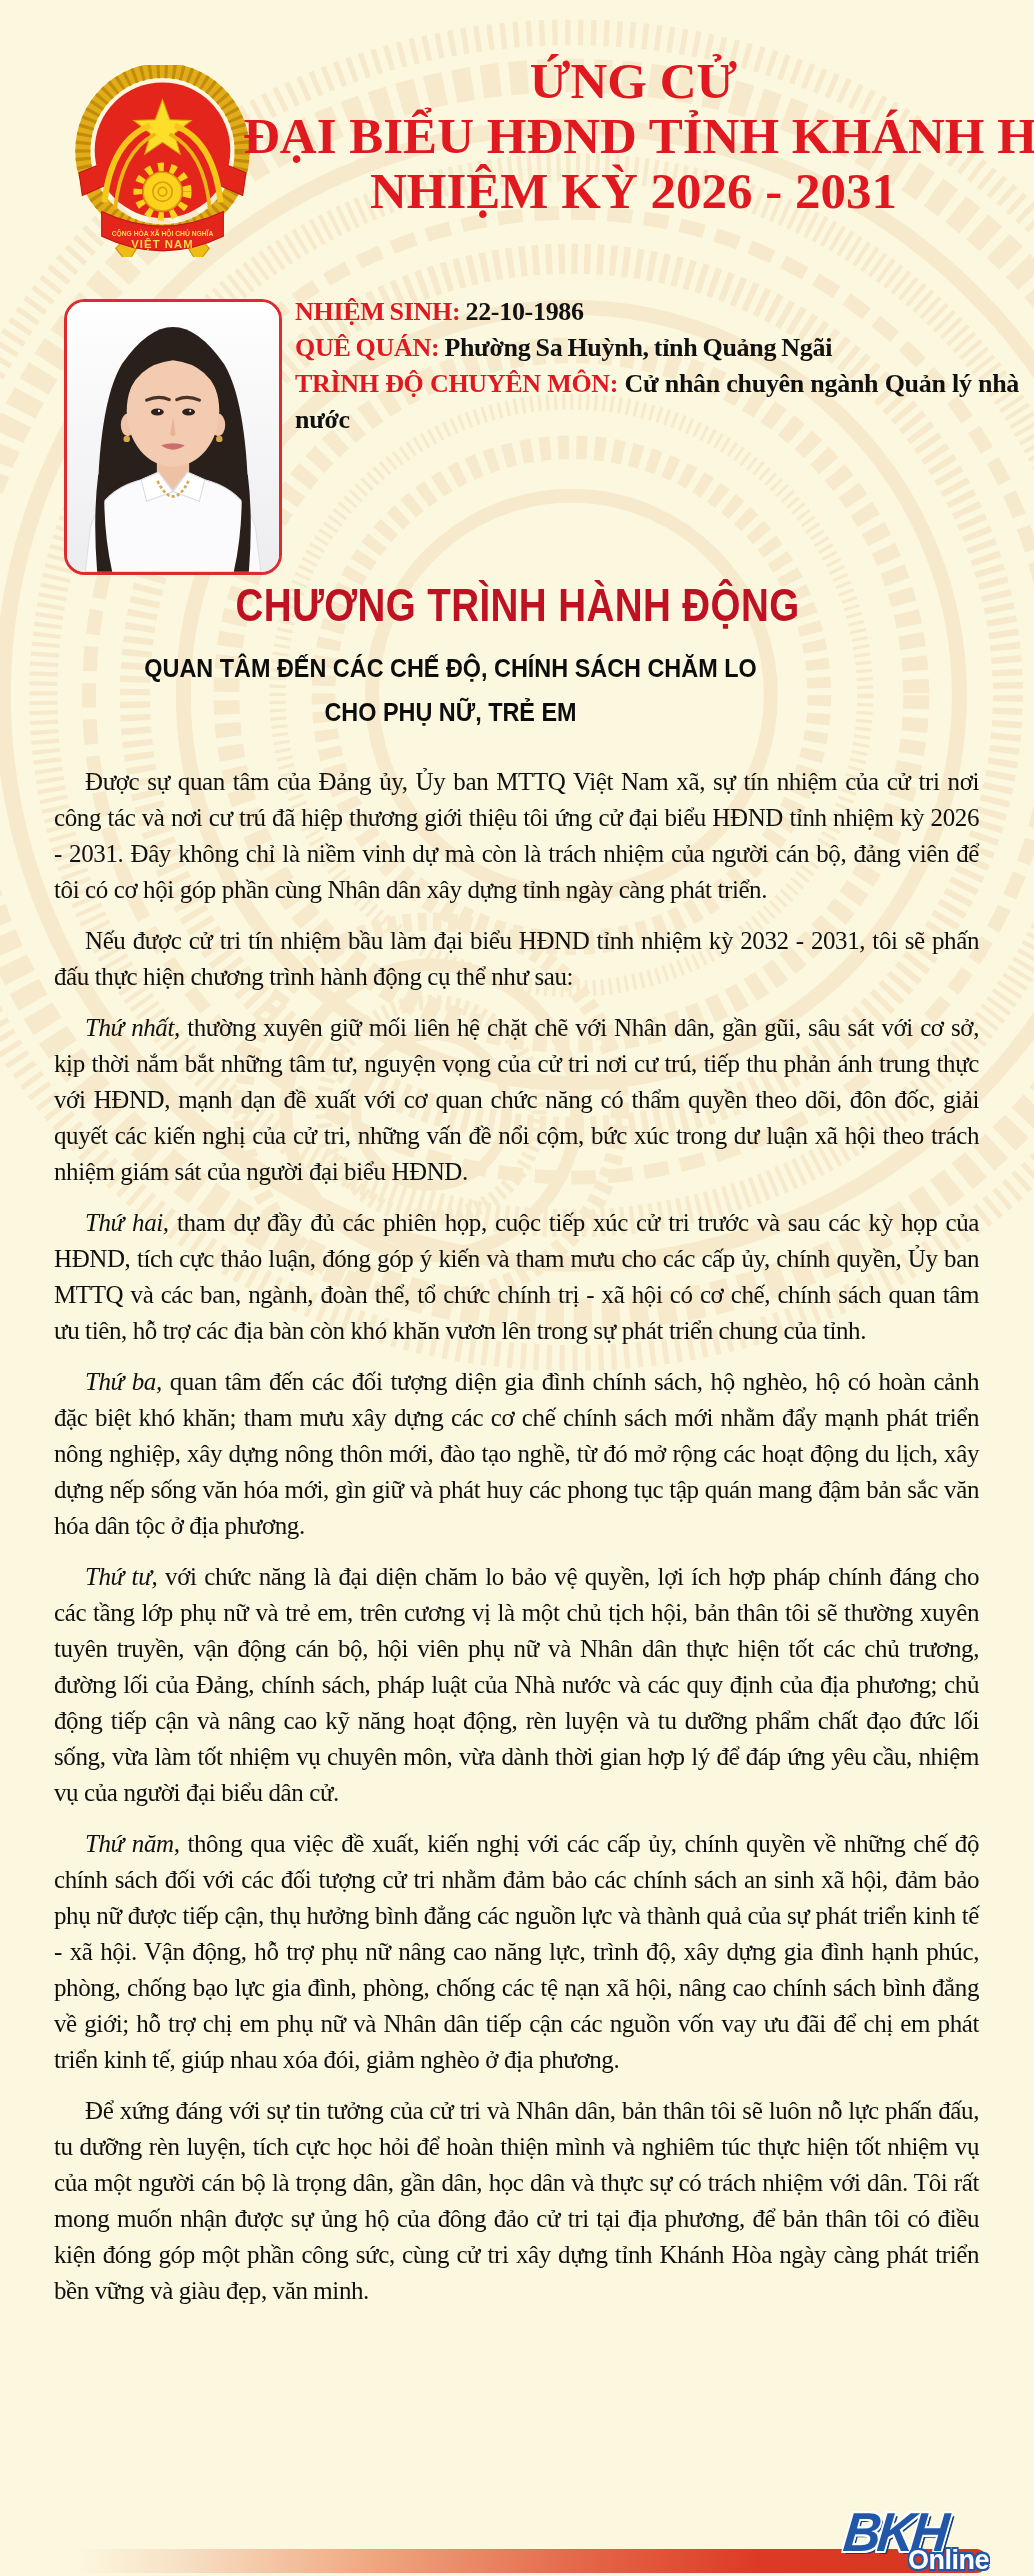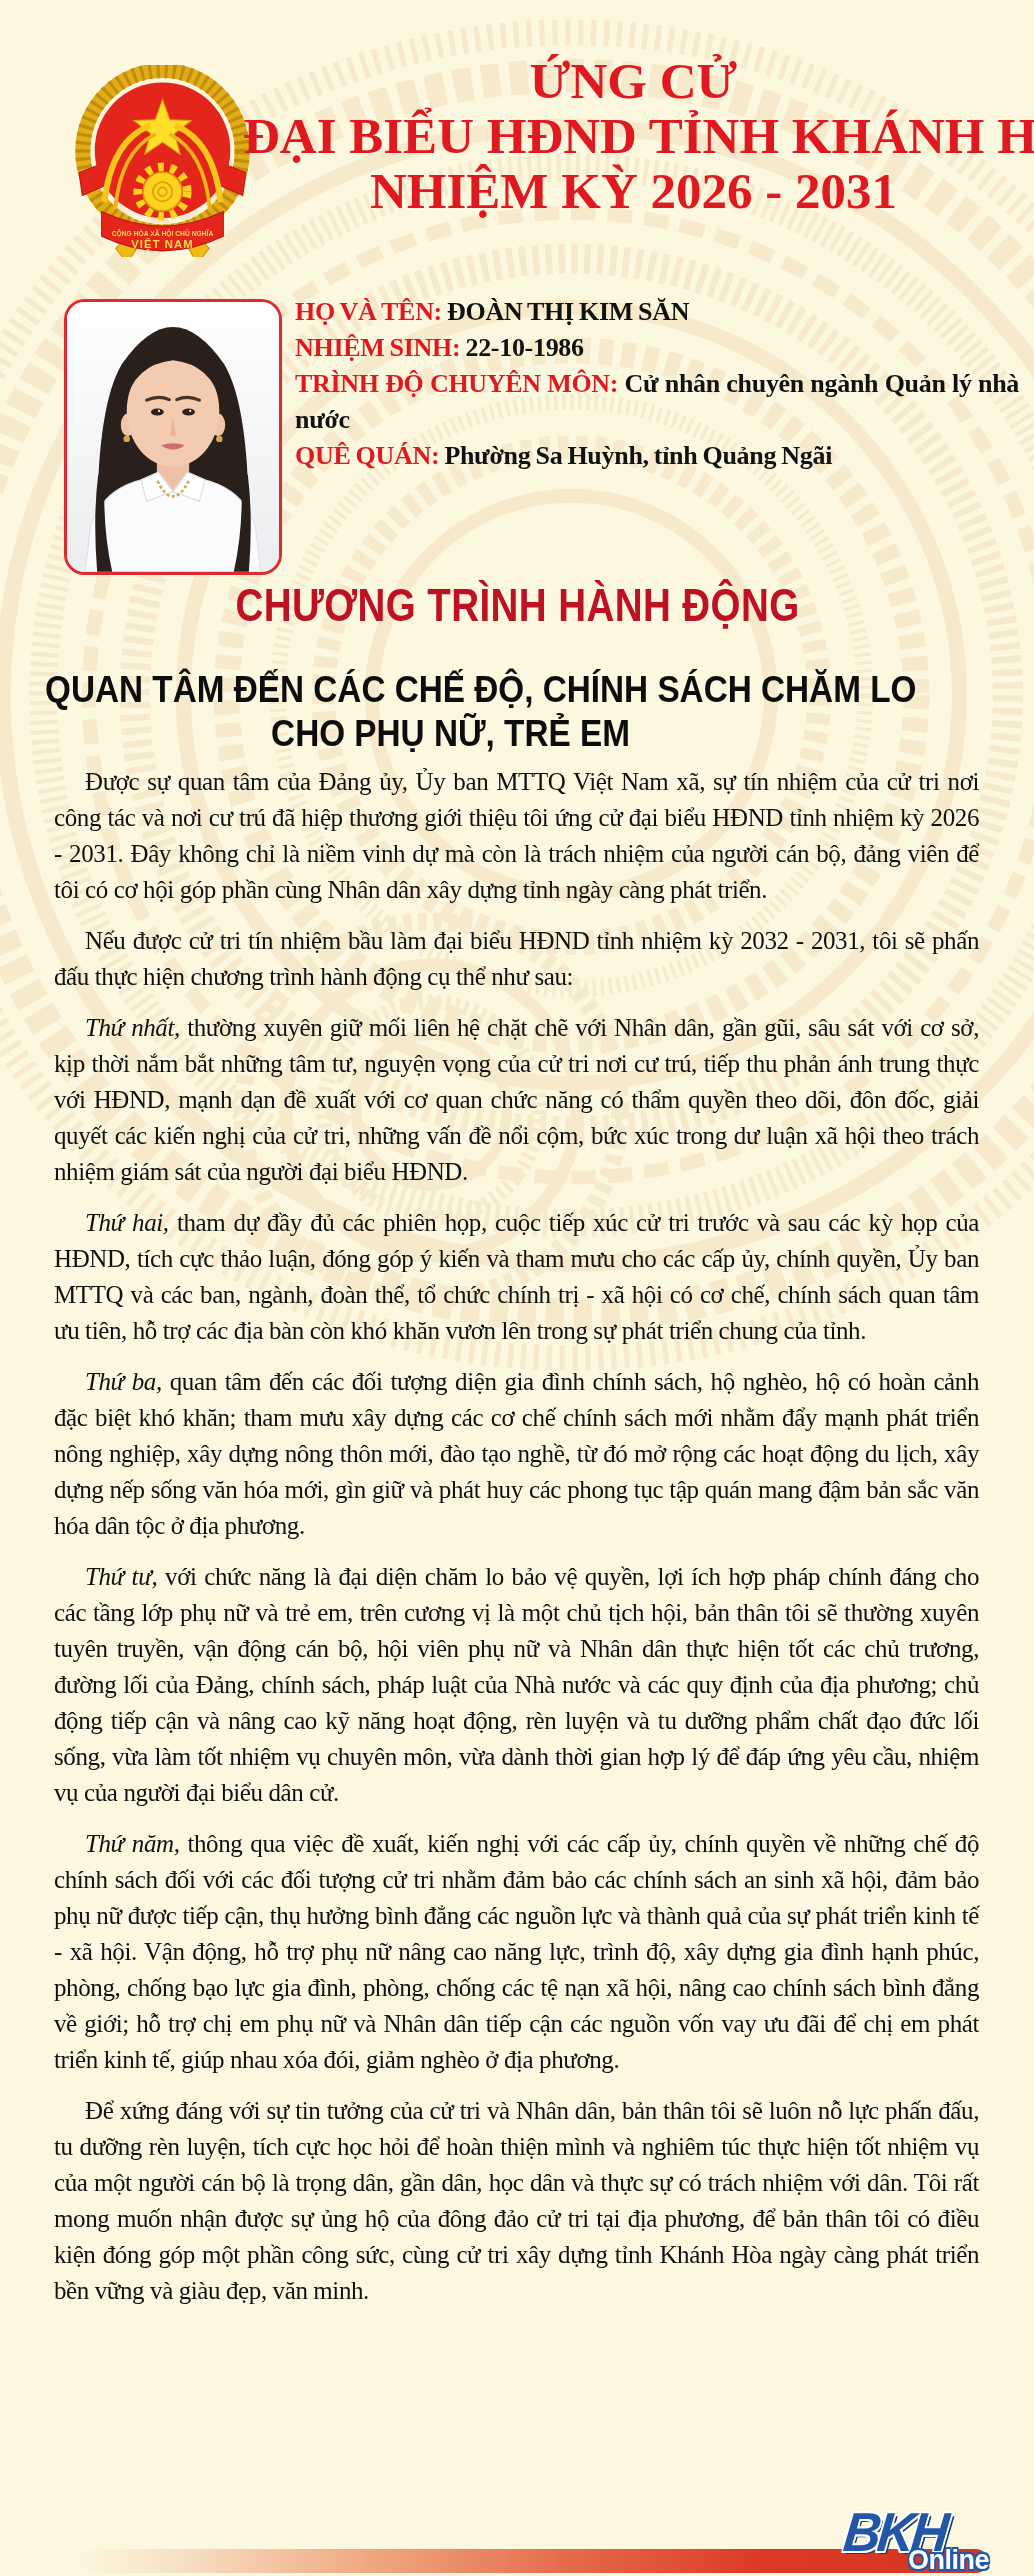--- a/index.html
+++ b/index.html
@@ -43,24 +43,24 @@
   .info .lbl{color:#E01920;}
   
   .prog-heading{
     position:absolute;left:0;top:579px;width:1035px;margin:0;
     text-align:center;color:#BE1222;
     font-family:"Liberation Sans","DejaVu Sans",sans-serif;
     font-weight:bold;font-size:47px;line-height:52px;letter-spacing:0.5px;
     transform:scaleX(0.82);transform-origin:50% 50%;white-space:nowrap;
   }
   .prog-subhead{
-    position:absolute;left:0;top:668px;width:901px;
+    position:absolute;left:0;top:646px;width:901px;
     text-align:center;color:#0D0D0D;
     font-family:"Liberation Sans","DejaVu Sans",sans-serif;
-    font-weight:bold;font-size:37px;line-height:44px;
+    font-weight:bold;font-size:26px;line-height:44px;
   }
   .prog-subhead div{transform:scaleX(0.9);transform-origin:50% 50%;white-space:nowrap;}
   
   .body-text{
     position:absolute;left:54px;top:752px;width:925px;
     font-size:25px;line-height:36px;letter-spacing:-0.4px;
     text-align:justify;color:#101010;
   }
   .body-text p{margin:12px 0 15px 0;text-indent:31px;}
   .body-text i{font-style:italic;}
@@ -178,24 +178,23 @@
       <path d="M34,501 L44,416 Q66,348 138,330 L170,316 L197,350 L224,316 L256,330 Q328,348 350,416 L360,501 Z" fill="#FBFBFD" stroke="#E0DEE3" stroke-width="2"></path>
       <path d="M170,316 L197,352 L148,370 L138,330 Z" fill="#FFFFFF" stroke="#DCDAE0" stroke-width="2"></path>
       <path d="M224,316 L197,352 L246,370 L256,330 Z" fill="#FFFFFF" stroke="#DCDAE0" stroke-width="2"></path>
       <path d="M168,332 Q197,390 226,332" stroke="#D4AC58" stroke-width="5" fill="none" stroke-dasharray="6 4"></path>
       <path d="M70,330 Q66,420 84,501 L56,501 Q48,400 58,320 Z" fill="#29201C"></path>
       <path d="M324,330 Q328,420 310,501 L338,501 Q346,400 336,320 Z" fill="#29201C"></path>
     </svg>
   </div>
 
   <div class="info">
-    <p><span class="lbl">HỌ VÀ TÊN:</span> <span class="val">ĐOÀN THỊ KIM SĂN</span></p>
     <p><span class="lbl">NHIỆM SINH:</span> <span class="val">22-10-1986</span></p>
+    <p><span class="lbl">QUÊ QUÁN:</span> <span class="val">Phường Sa Huỳnh, tỉnh Quảng Ngãi</span></p>
     <p><span class="lbl">TRÌNH ĐỘ CHUYÊN MÔN:</span> <span class="val">Cử nhân chuyên ngành Quản lý nhà nước</span></p>
-    <p><span class="lbl">QUÊ QUÁN:</span> <span class="val">Phường Sa Huỳnh, tỉnh Quảng Ngãi</span></p>
   </div>
 
   <h2 class="prog-heading">CHƯƠNG TRÌNH HÀNH ĐỘNG</h2>
   <div class="prog-subhead">
     <div>QUAN TÂM ĐẾN CÁC CHẾ ĐỘ, CHÍNH SÁCH CHĂM LO</div>
     <div>CHO PHỤ NỮ, TRẺ EM</div>
   </div>
 
   <div class="body-text">
     <p><i></i><span>Được sự quan tâm của Đảng ủy, Ủy ban MTTQ Việt Nam xã, sự tín nhiệm của cử tri nơi công tác và nơi cư trú đã hiệp thương giới thiệu tôi ứng cử đại biểu HĐND tỉnh nhiệm kỳ 2026 - 2031. Đây không chỉ là niềm vinh dự mà còn là trách nhiệm của người cán bộ, đảng viên để tôi có cơ hội góp phần cùng Nhân dân xây dựng tỉnh ngày càng phát triển.</span></p>

